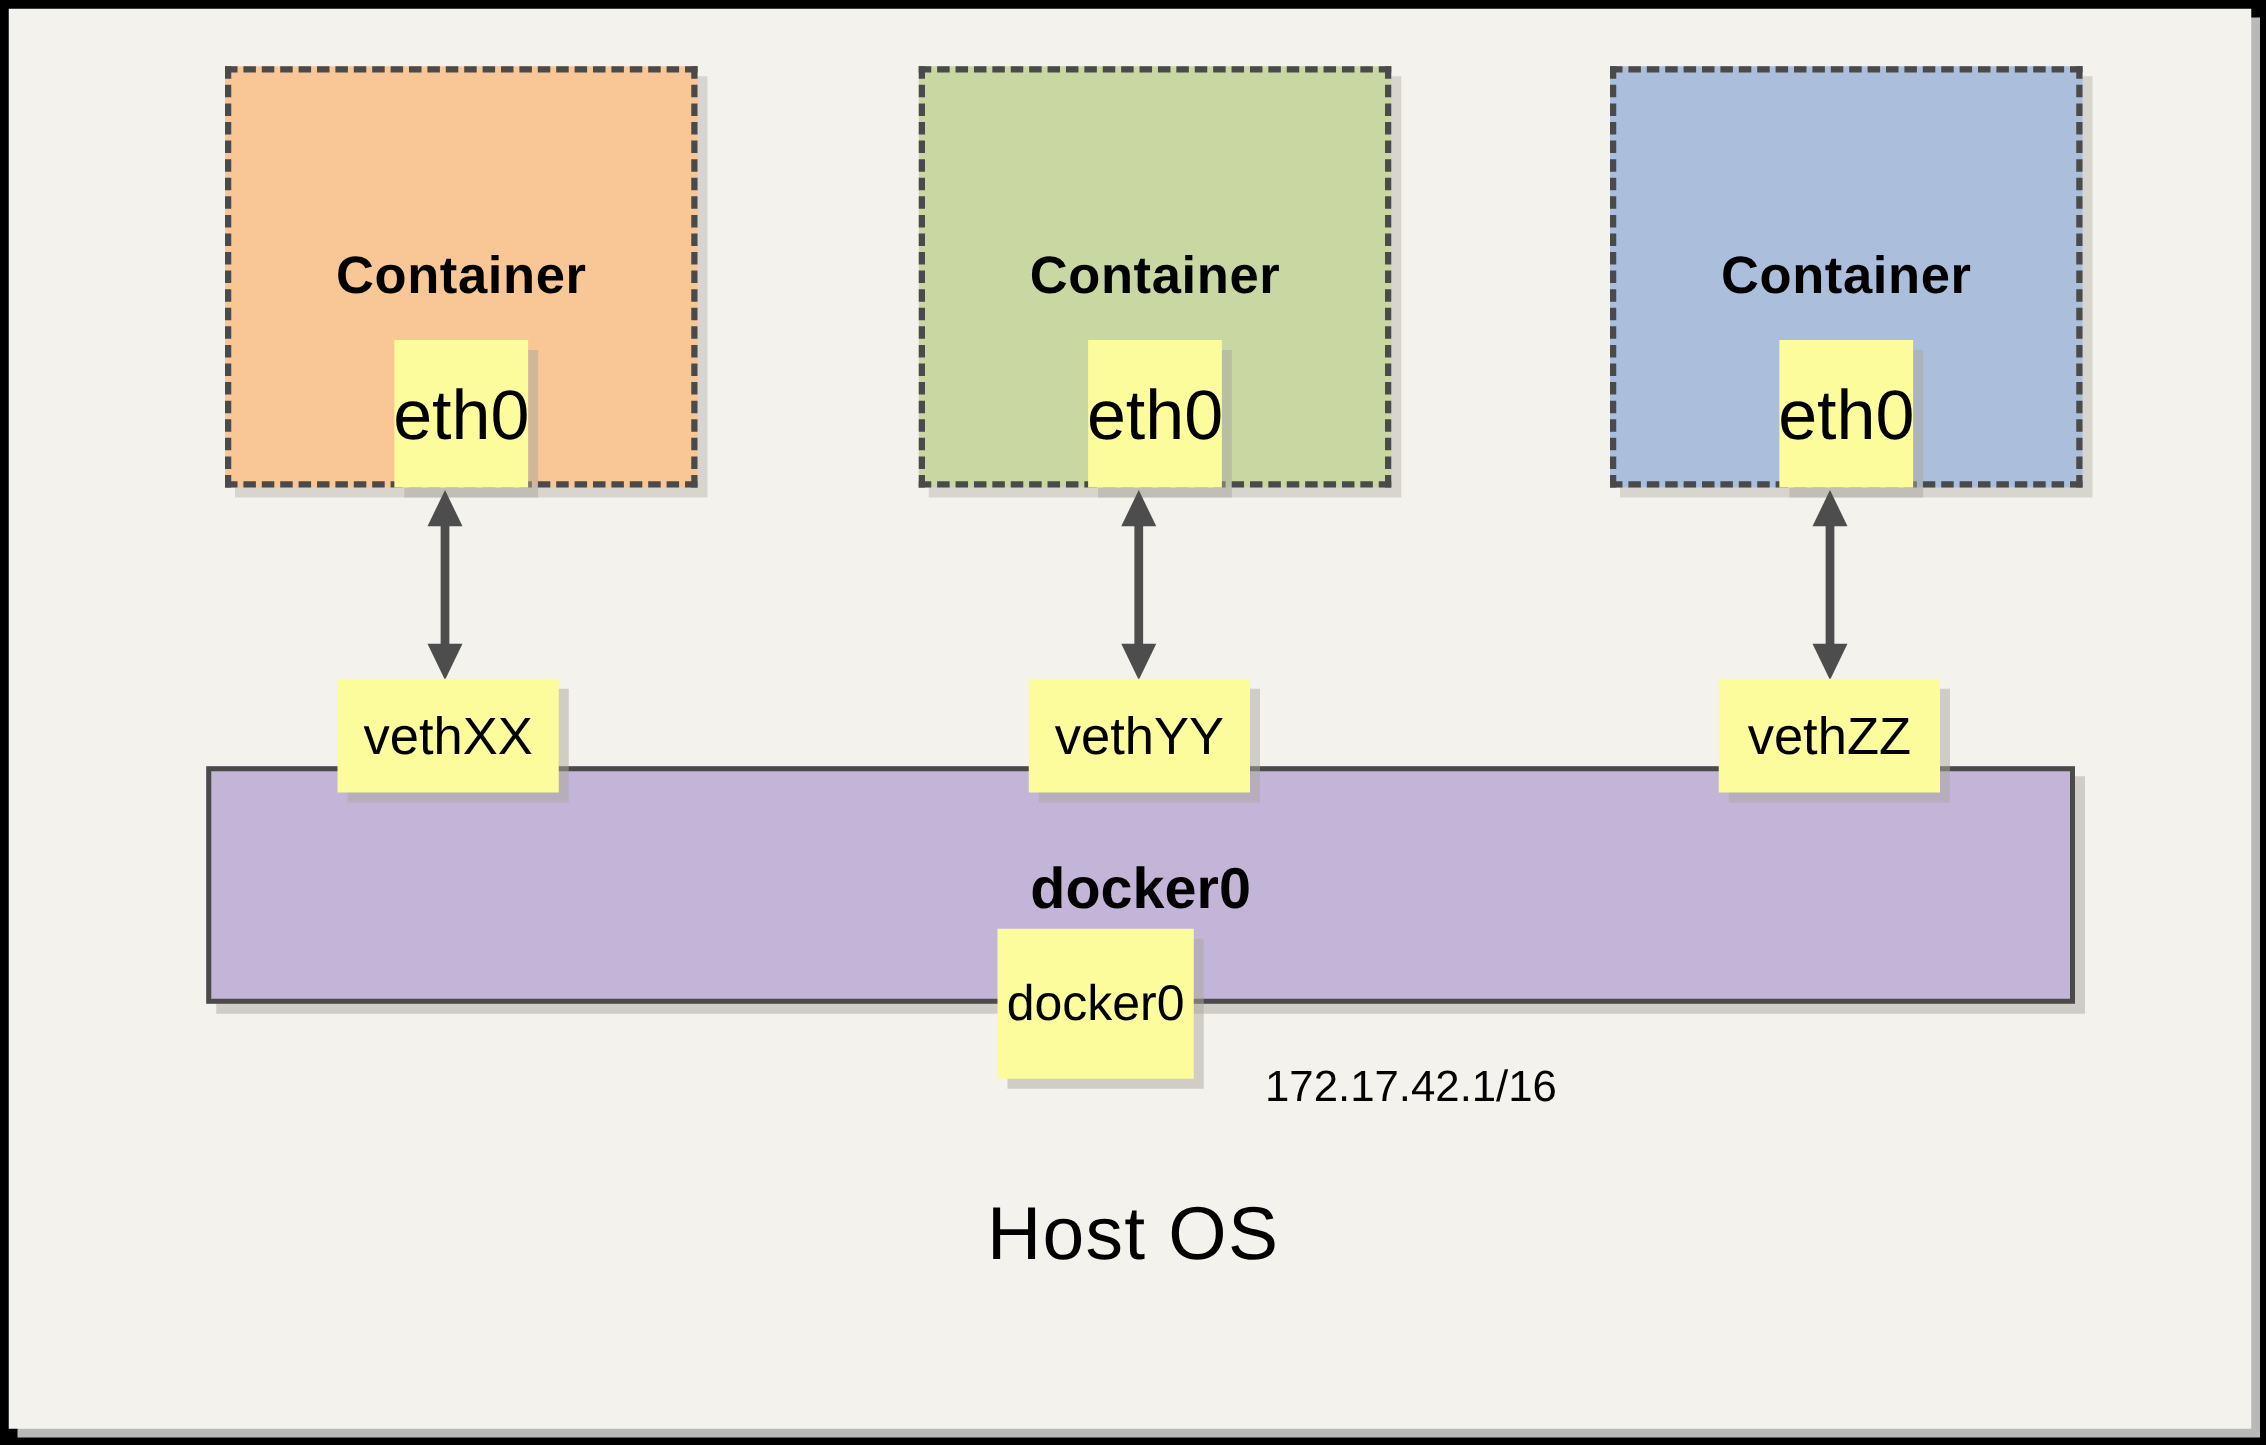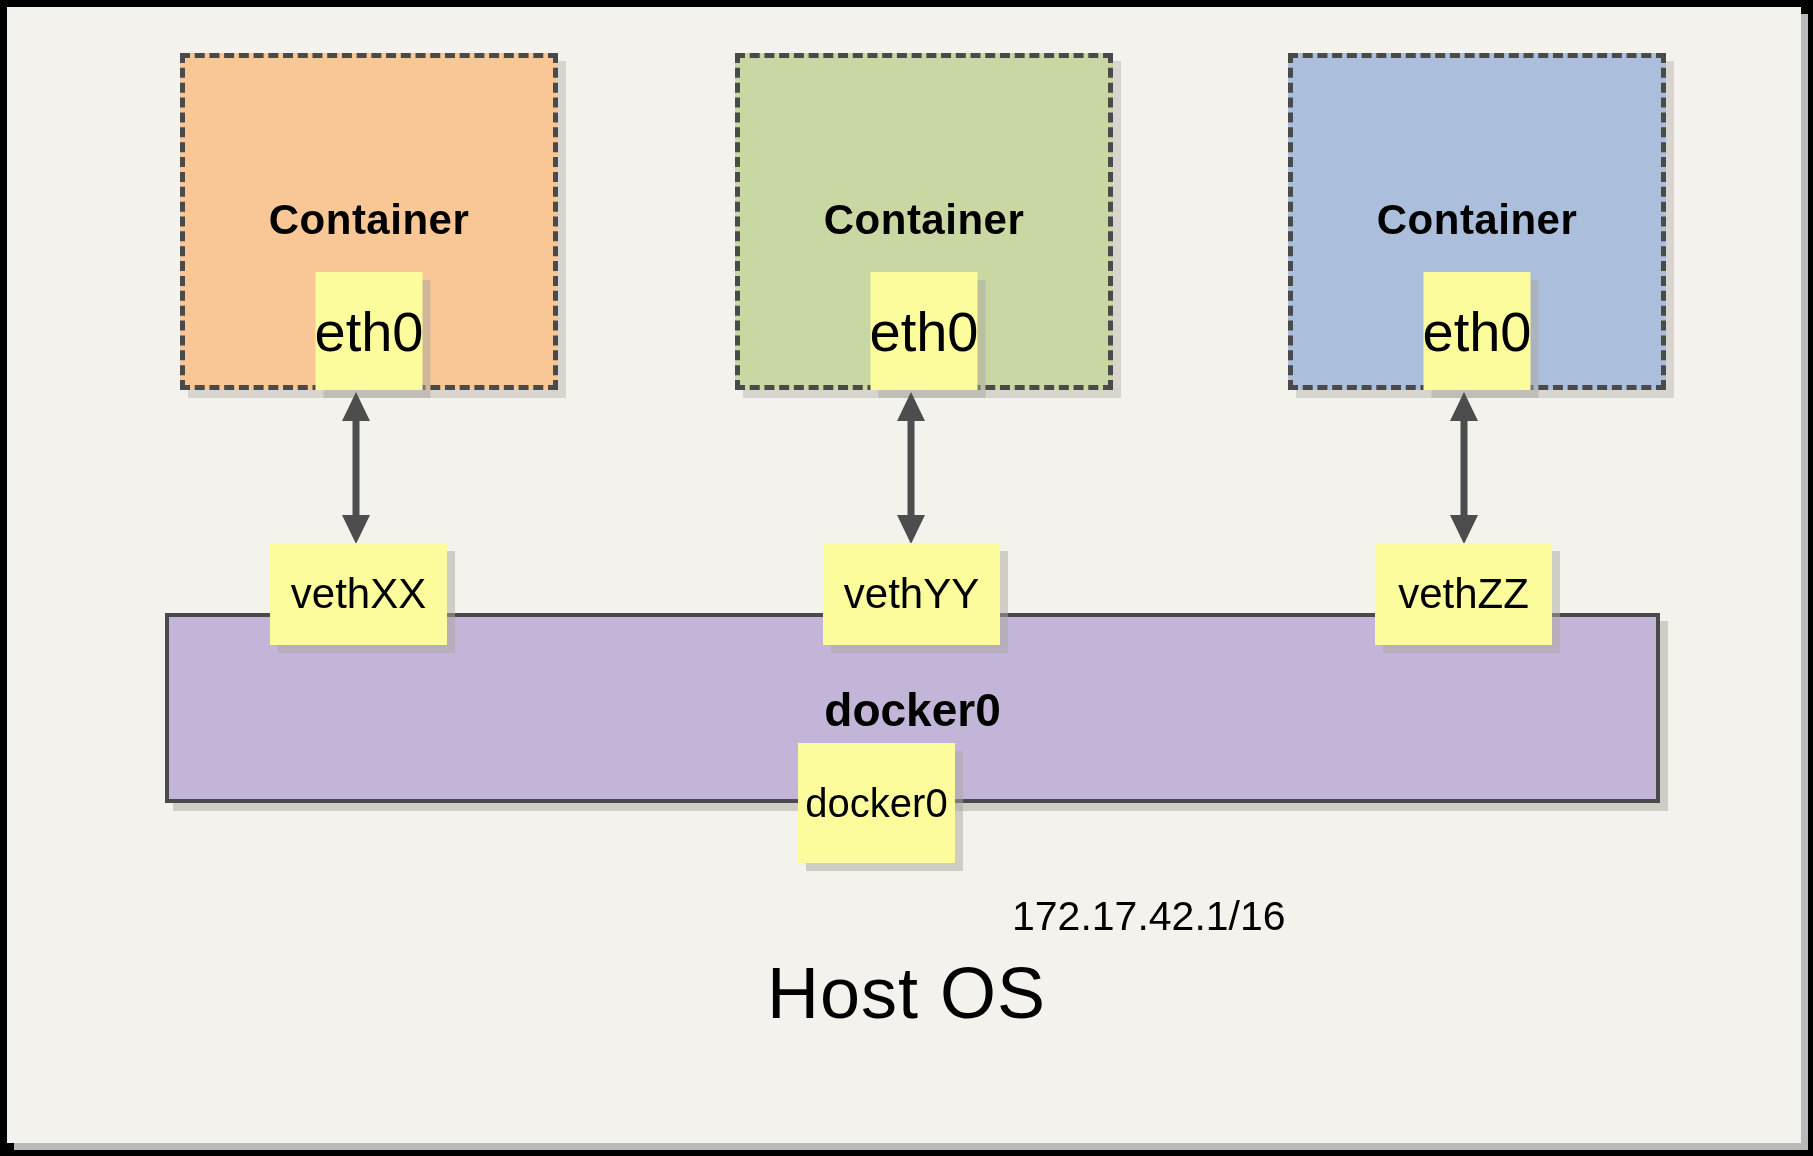--- a/index.html
+++ b/index.html
@@ -37,34 +37,34 @@
     position:absolute;left:165px;top:613px;width:1487px;height:182px;
     background:#C3B5D7;border:4px solid #4a4a4a;
     box-shadow:8px 8px 0 rgba(170,168,160,.5);
   }
   .bridge-label{
     position:absolute;top:66px;left:0;width:100%;text-align:center;
     font-size:46px;font-weight:bold;
   }
   
   .veth-box{
-    position:absolute;top:543px;width:177px;height:102px;background:#FCFC9C;
+    position:absolute;top:543px;width:177px;height:91px;background:#FCFC9C;
     box-shadow:8px 8px 0 rgba(170,168,160,.5);
     display:flex;align-items:center;justify-content:center;font-size:42px;z-index:3;
   }
   .v0{left:270px;} .v1{left:823px;} .v2{left:1375px;}
   .docker0-box{
     position:absolute;left:798px;top:743px;width:157px;height:120px;background:#FCFC9C;
     box-shadow:8px 8px 0 rgba(170,168,160,.5);
     display:flex;align-items:center;justify-content:center;font-size:40px;z-index:3;
   }
-  .ip-label{position:absolute;left:1012px;top:893px;font-size:41px;z-index:2;}
+  .ip-label{position:absolute;left:1012px;top:850px;font-size:35px;z-index:2;}
   .host-title{
     position:absolute;left:0;top:952px;width:1813px;text-align:center;
-    font-size:72px;letter-spacing:1px;
+    font-size:60px;letter-spacing:1px;
   }
 </style>
 </head>
 <body>
 
 <div class="canvas">
   <div class="slide"></div>
 
   <div class="container-box c0">
     <div class="container-title">Container</div>

